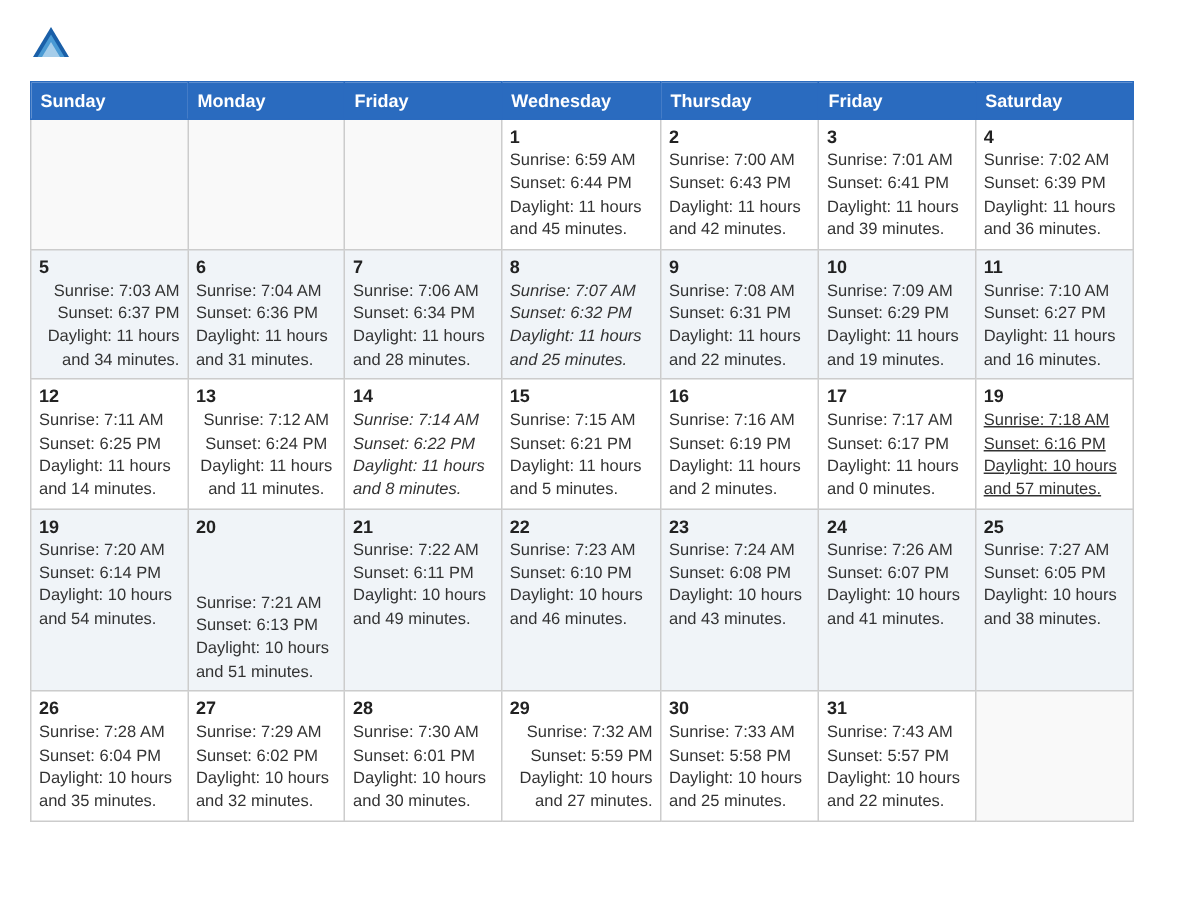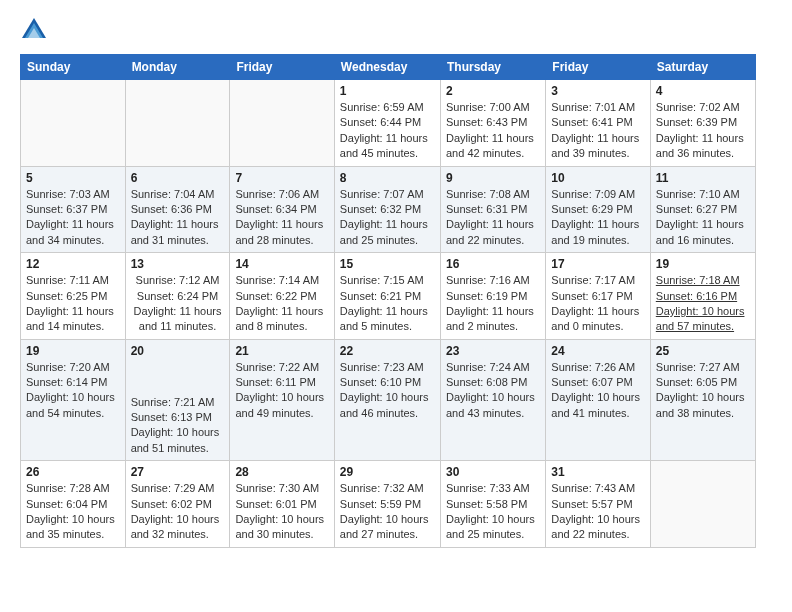--- a/index.html
+++ b/index.html
@@ -161,42 +161,42 @@
             <span class="day-number">4</span>
             <div class="day-info" style="white-space: pre-line;">Sunrise: 7:02 AM
 Sunset: 6:39 PM
 Daylight: 11 hours
 and 36 minutes.</div>
           </td>
         </tr>
         <tr class="row-shaded">
           <td>
             <span class="day-number">5</span>
-            <div class="day-info" style="white-space: pre-line;">Sunrise: 7:03 AM
+            <div class="day-info" style="white-space: pre-line; text-align: right;">Sunrise: 7:03 AM
 Sunset: 6:37 PM
 Daylight: 11 hours
 and 34 minutes.</div>
           </td>
           <td>
             <span class="day-number">6</span>
             <div class="day-info" style="white-space: pre-line;">Sunrise: 7:04 AM
 Sunset: 6:36 PM
 Daylight: 11 hours
 and 31 minutes.</div>
           </td>
           <td>
             <span class="day-number">7</span>
             <div class="day-info" style="white-space: pre-line;">Sunrise: 7:06 AM
 Sunset: 6:34 PM
 Daylight: 11 hours
 and 28 minutes.</div>
           </td>
           <td>
             <span class="day-number">8</span>
-            <div class="day-info" style="white-space: pre-line;">Sunrise: 7:07 AM
+            <div class="day-info" style="white-space: pre-line; font-style: italic;">Sunrise: 7:07 AM
 Sunset: 6:32 PM
 Daylight: 11 hours
 and 25 minutes.</div>
           </td>
           <td>
             <span class="day-number">9</span>
             <div class="day-info" style="white-space: pre-line;">Sunrise: 7:08 AM
 Sunset: 6:31 PM
 Daylight: 11 hours
 and 22 minutes.</div>
@@ -226,21 +226,21 @@
           </td>
           <td>
             <span class="day-number">13</span>
             <div class="day-info" style="white-space: pre-line; text-align: center;">Sunrise: 7:12 AM
 Sunset: 6:24 PM
 Daylight: 11 hours
 and 11 minutes.</div>
           </td>
           <td>
             <span class="day-number">14</span>
-            <div class="day-info" style="white-space: pre-line;">Sunrise: 7:14 AM
+            <div class="day-info" style="white-space: pre-line; font-style: italic;">Sunrise: 7:14 AM
 Sunset: 6:22 PM
 Daylight: 11 hours
 and 8 minutes.</div>
           </td>
           <td>
             <span class="day-number">15</span>
             <div class="day-info" style="white-space: pre-line;">Sunrise: 7:15 AM
 Sunset: 6:21 PM
 Daylight: 11 hours
 and 5 minutes.</div>
@@ -335,21 +335,21 @@
           </td>
           <td>
             <span class="day-number">28</span>
             <div class="day-info" style="white-space: pre-line;">Sunrise: 7:30 AM
 Sunset: 6:01 PM
 Daylight: 10 hours
 and 30 minutes.</div>
           </td>
           <td>
             <span class="day-number">29</span>
-            <div class="day-info" style="white-space: pre-line;">Sunrise: 7:32 AM
+            <div class="day-info" style="white-space: pre-line; text-align: right;">Sunrise: 7:32 AM
 Sunset: 5:59 PM
 Daylight: 10 hours
 and 27 minutes.</div>
           </td>
           <td>
             <span class="day-number">30</span>
             <div class="day-info" style="white-space: pre-line;">Sunrise: 7:33 AM
 Sunset: 5:58 PM
 Daylight: 10 hours
 and 25 minutes.</div>

